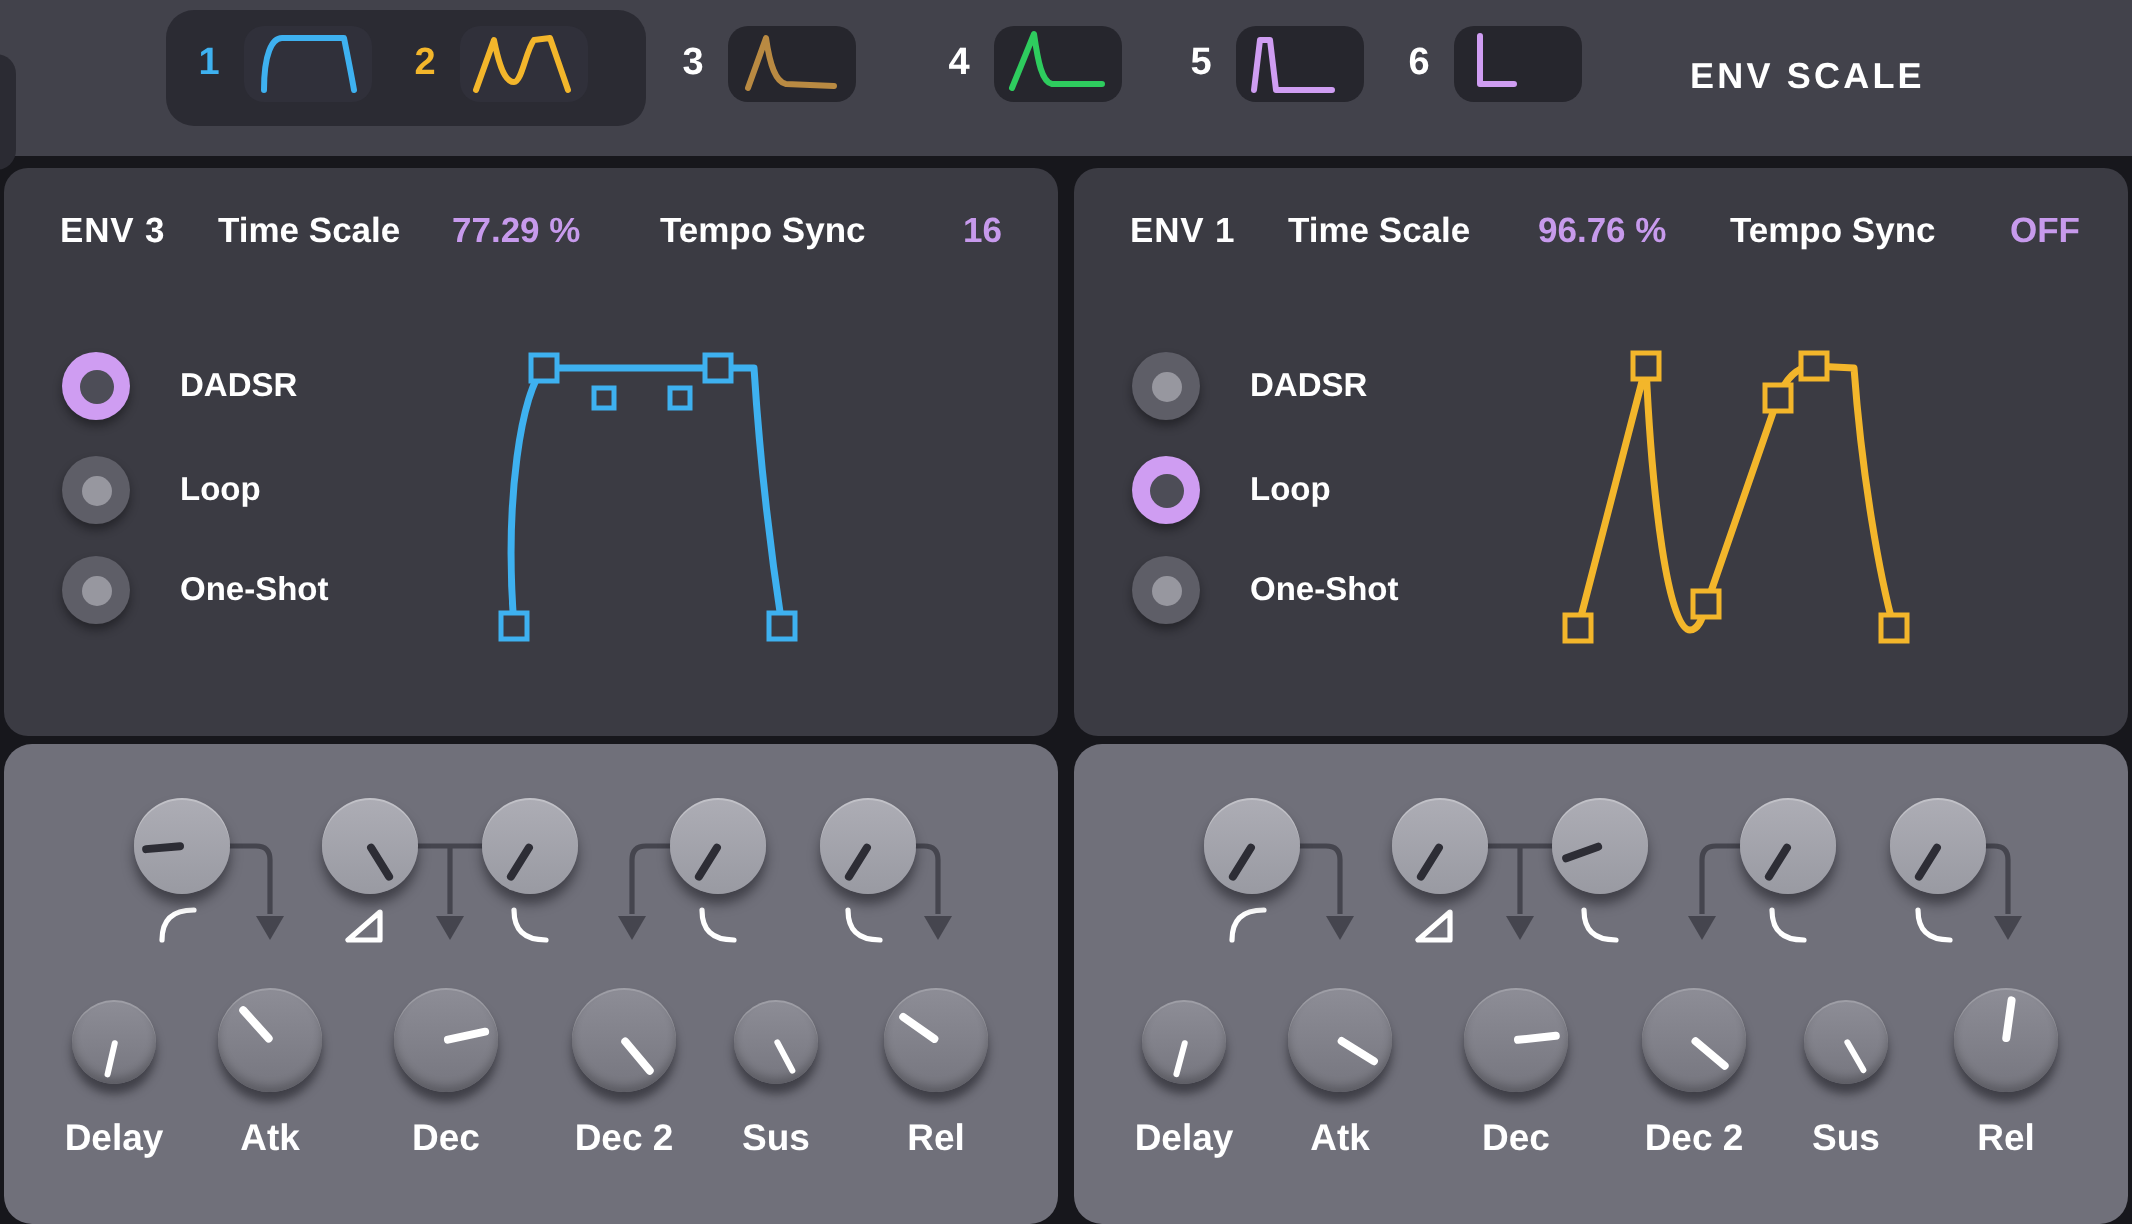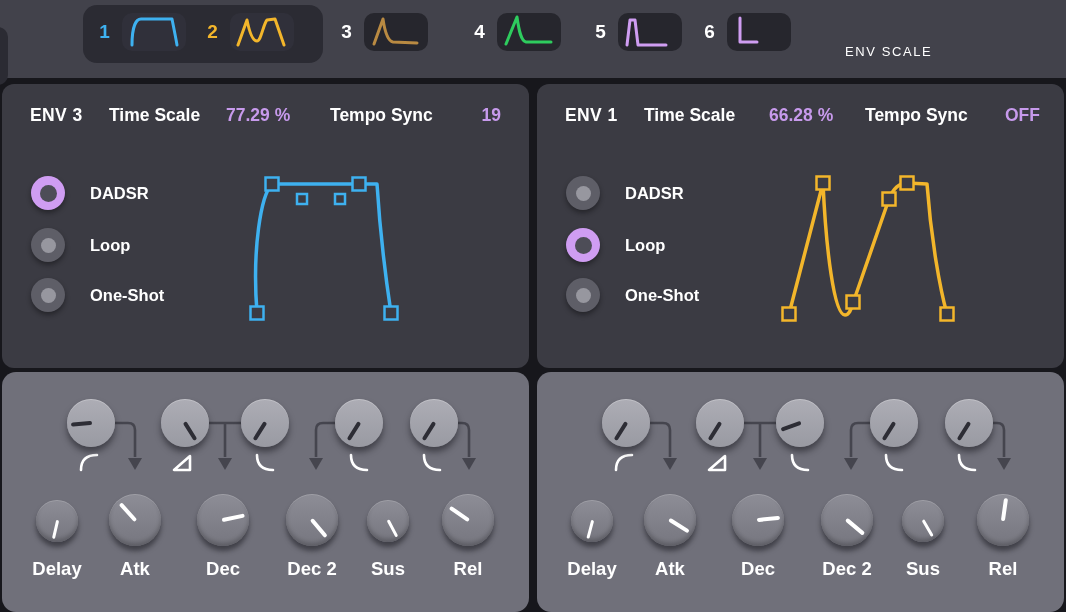--- a/index.html
+++ b/index.html
@@ -7,21 +7,21 @@
          font-family:"Liberation Sans",sans-serif;color:#fff;}
 
   
   .topbar{position:absolute;left:0;top:0;width:1066px;height:78px;background:#42424b;}
   .left-strip{position:absolute;left:-16px;top:27px;width:24px;height:58px;background:#2b2b33;border-radius:10px;}
   .tab-group-bg{position:absolute;left:83px;top:5px;width:240px;height:58px;background:#2b2b33;border-radius:14px;}
   .tab{position:absolute;top:13px;display:flex;align-items:center;gap:10px;cursor:pointer;}
   .tab-num{font-size:19px;font-weight:700;width:15px;text-align:center;}
   .tab-iconbox{width:64px;height:38px;border-radius:10px;background:#26262d;display:flex;align-items:center;justify-content:center;}
   .tab.in-group .tab-iconbox{background:#30303a;}
-  .envscale{position:absolute;left:845px;top:44px;font-size:13px;font-weight:400;letter-spacing:1.6px;}
+  .envscale{position:absolute;left:845px;top:28px;font-size:18px;font-weight:700;letter-spacing:1.6px;}
 
   
   .panel-top{position:absolute;top:84px;width:527px;height:284px;background:#3b3b43;border-radius:12px;}
   .panel-top.left{left:2px}.panel-top.right{left:537px}
   .hdr-in{position:absolute;top:21px;font-size:17.5px;font-weight:600;white-space:nowrap;}
   .hdr-title{font-weight:700;letter-spacing:.4px;}
   .hdr-val{color:#c79aec;font-weight:700;}
   .mode-row{position:absolute;left:29px;display:flex;align-items:center;gap:25px;cursor:pointer;}
   .radio{width:34px;height:34px;border-radius:50%;background:#5e5e67;display:flex;align-items:center;justify-content:center;
          box-shadow:0 3px 5px rgba(10,10,14,.45);}
@@ -113,21 +113,21 @@
     </div>
 
     <div class="envscale">ENV SCALE</div>
   </div>
 
   <div class="panel-top left">
     <span class="hdr-in hdr-title" style="left:28px">ENV 3</span>
     <span class="hdr-in" style="left:107px">Time Scale</span>
     <span class="hdr-in hdr-val" style="left:224px">77.29 %</span>
     <span class="hdr-in" style="left:328px">Tempo Sync</span>
-    <span class="hdr-in hdr-val" style="right:28px">19</span>
+    <span class="hdr-in hdr-val" style="right:28px">16</span>
 
     <div class="mode-row" style="top:92px">
       <span class="radio sel">
           <span class="dot"></span>
         </span>
       <span class="mode-label">DADSR</span>
     </div>
     <div class="mode-row" style="top:144px">
       <span class="radio">
           <span class="dot"></span>
@@ -148,21 +148,21 @@
         <rect x="295" y="110" width="10" height="10" fill="#3b3b43" stroke="#3eb1f0" stroke-width="2.5"></rect>
         <rect x="333" y="110" width="10" height="10" fill="#3b3b43" stroke="#3eb1f0" stroke-width="2.5"></rect>
         <rect x="350.5" y="93.5" width="13" height="13" fill="#3b3b43" stroke="#3eb1f0" stroke-width="2.5"></rect>
         <rect x="382.5" y="222.5" width="13" height="13" fill="#3b3b43" stroke="#3eb1f0" stroke-width="2.5"></rect>
       </svg>
   </div>
 
   <div class="panel-top right">
     <span class="hdr-in hdr-title" style="left:28px">ENV 1</span>
     <span class="hdr-in" style="left:107px">Time Scale</span>
-    <span class="hdr-in hdr-val" style="left:232px">66.28 %</span>
+    <span class="hdr-in hdr-val" style="left:232px">96.76 %</span>
     <span class="hdr-in" style="left:328px">Tempo Sync</span>
     <span class="hdr-in hdr-val" style="right:24px">OFF</span>
 
     <div class="mode-row" style="top:92px">
       <span class="radio">
           <span class="dot"></span>
         </span>
       <span class="mode-label">DADSR</span>
     </div>
     <div class="mode-row" style="top:144px">

